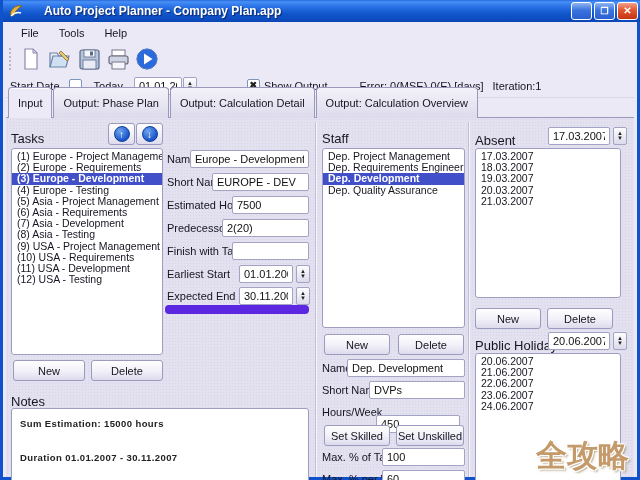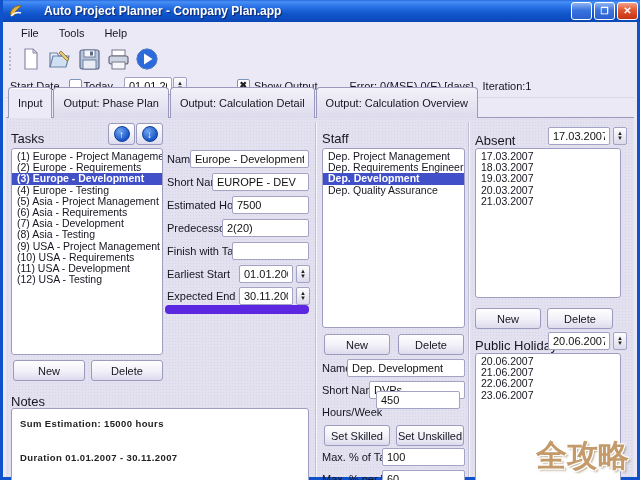--- a/index.html
+++ b/index.html
@@ -157,21 +157,21 @@
         <circle cx="11" cy="11" r="10" fill="#2a6ada" stroke="#0d3d9a" stroke-width="1"></circle>
         <circle cx="11" cy="11" r="10" fill="none" stroke="#7fa8ee" stroke-width="1" opacity="0.6"></circle>
         <path d="M8 5.5 L16.5 11 L8 16.5 z" fill="#fff"></path>
       </svg>
     </div>
   </div>
 
   <div class="param-row">
     <span style="margin-left:4px">Start Date</span>
     <span class="checkbox" style="margin-left:9px"></span>
-    <span style="margin-left:2px">Today</span>
+    <span style="margin-left:12px">Today</span>
     <input class="tfield" style="width: 48px; margin-left: 11px;" readonly="" value="01.01.2007">
     <span class="spin">
         <span>▲</span>
         <span>▼</span>
       </span>
     <span class="checkbox" style="margin-left:50px">✖</span>
     <span style="margin-left:4px">Show Output</span>
     <span style="margin-left:32px">Error: 0(MSE) 0(E) [days]</span>
     <span style="margin-left:9px">Iteration:1</span>
   </div>
@@ -261,21 +261,21 @@
     <div class="abs btn" style="left:318px;top:216px;width:66px">New</div>
     <div class="abs btn" style="left:392px;top:216px;width:66px">Delete</div>
 
     <span class="abs" style="left:316px;top:244px">Name</span>
     <input class="abs tfield" style="left: 341px; top: 241px; width: 118px;" readonly="" value="Dep. Development">
 
     <span class="abs" style="left:316px;top:266px">Short Name</span>
     <input class="abs tfield" style="left: 363px; top: 263px; width: 96px;" readonly="" value="DVPs">
 
     <span class="abs" style="left:316px;top:288px">Hours/Week</span>
-    <input class="abs tfield" style="left: 370px; top: 273px; width: 84px;" readonly="" value="450">
+    <input class="abs tfield" style="left: 370px; top: 297px; width: 84px;" readonly="" value="450">
 
     <div class="abs btn" style="left:318px;top:307px;width:66px">Set Skilled</div>
     <div class="abs btn" style="left:390px;top:307px;width:68px">Set Unskilled</div>
 
     <span class="abs" style="left:316px;top:333px">Max. % of Task</span>
     <input class="abs tfield" style="left: 376px; top: 330px; width: 83px;" readonly="" value="100">
 
     <span class="abs" style="left:316px;top:355px">Max. % per Week</span>
     <input class="abs tfield" style="left: 376px; top: 352px; width: 83px;" readonly="" value="60">
 
@@ -299,18 +299,19 @@
     <input class="abs tfield" style="left: 542px; top: 214px; width: 62px;" readonly="" value="20.06.2007">
     <span class="abs spin" style="left:606px;top:214px">
         <span>▲</span>
         <span>▼</span>
       </span>
     <div class="abs listbox" style="left:469px;top:235px;width:146px;height:140px">
         <div class="list-item">20.06.2007</div>
         <div class="list-item">21.06.2007</div>
         <div class="list-item">22.06.2007</div>
         <div class="list-item">23.06.2007</div>
+        <div class="list-item">24.06.2007</div>
       </div>
 
   </div>
 
   <div class="watermark">全攻略</div>
 </div>
 
 </body></html>

